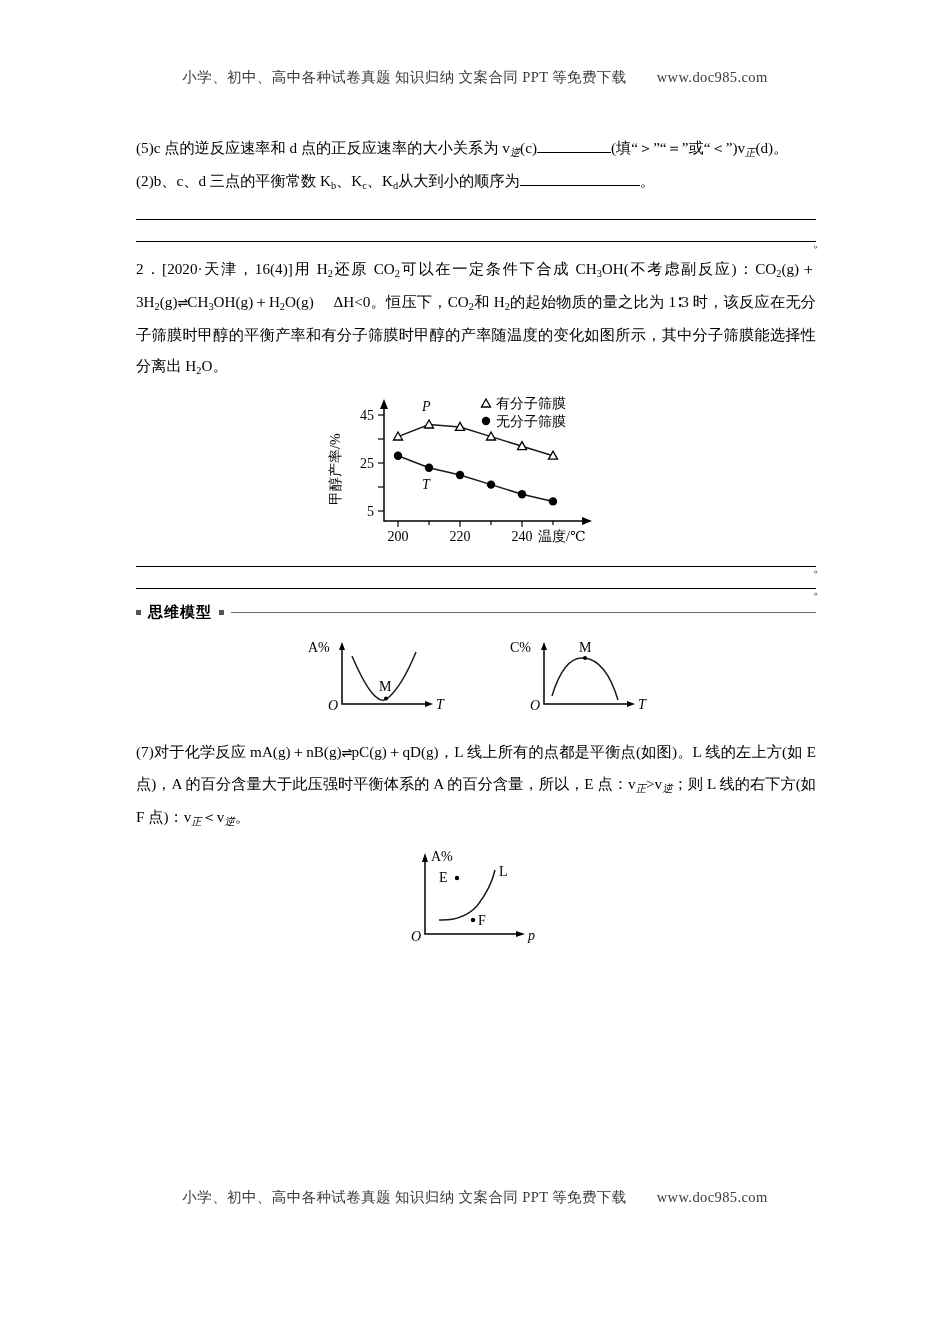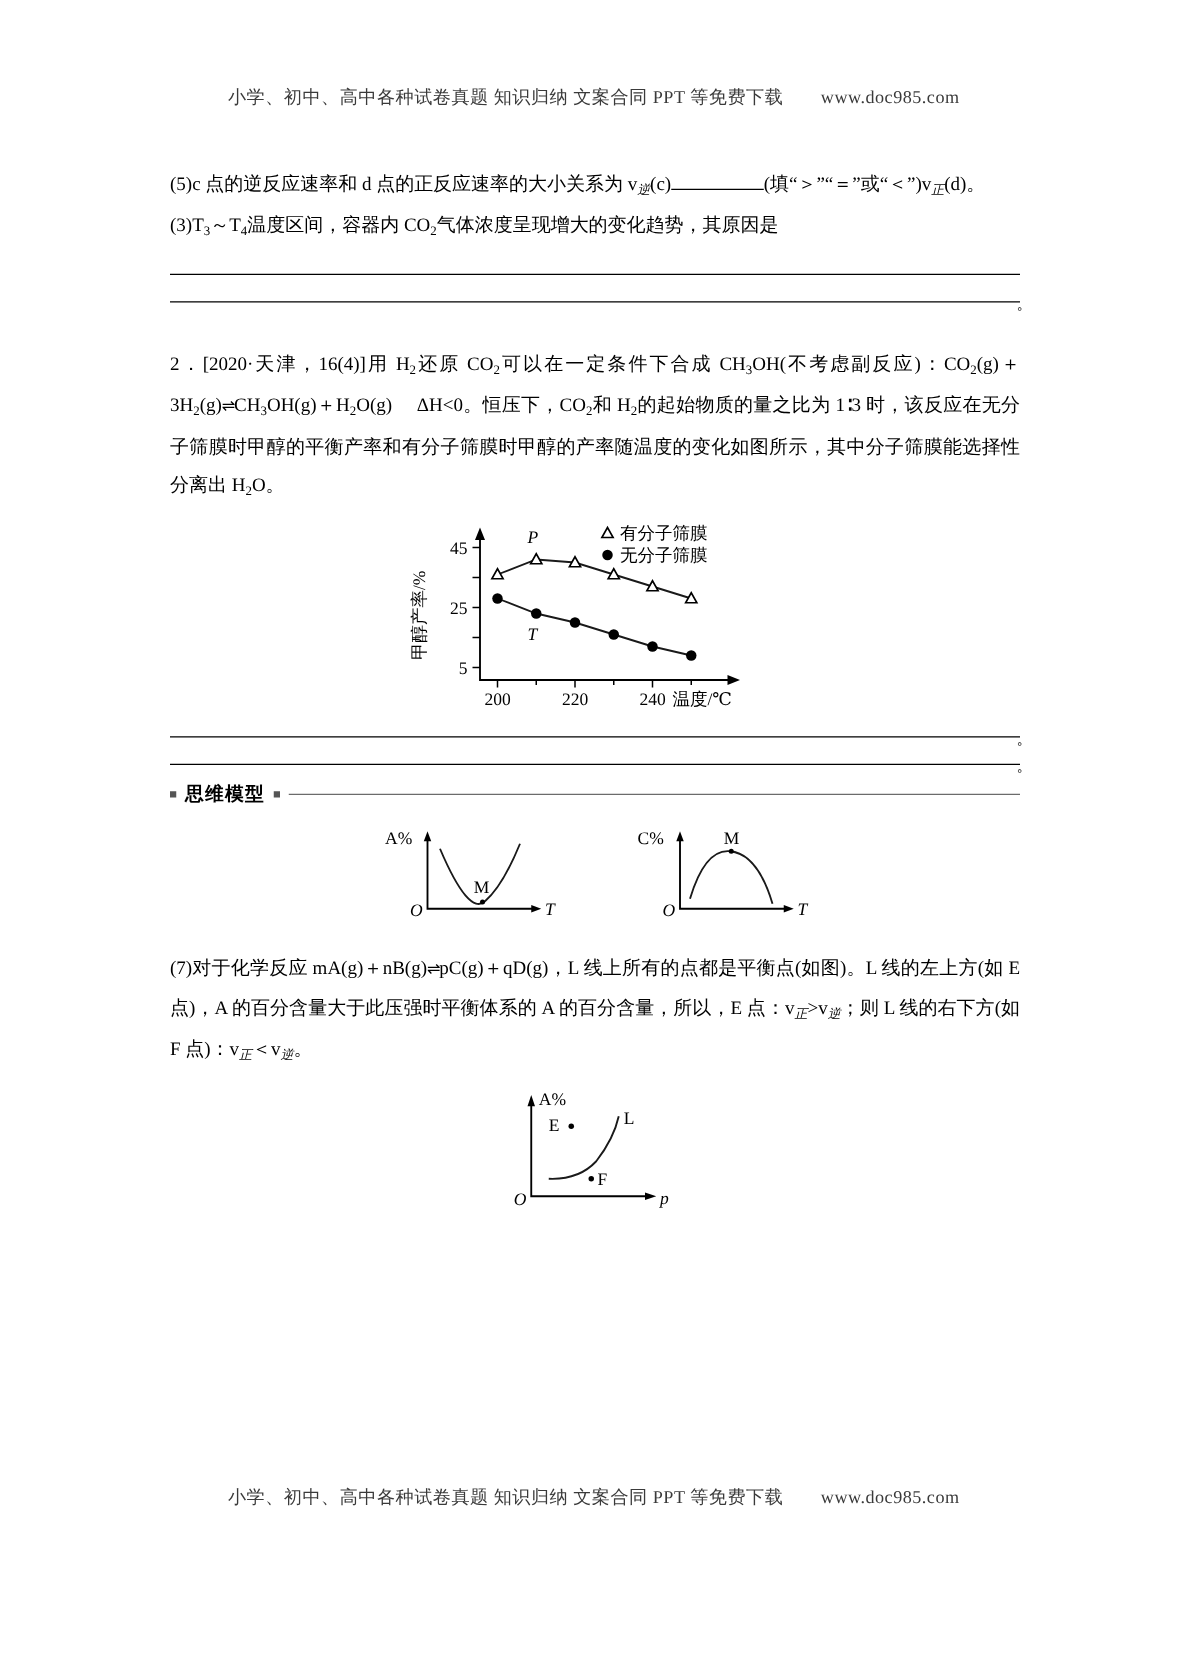--- a/index.html
+++ b/index.html
@@ -83,31 +83,31 @@
     <span>小学、初中、高中各种试卷真题  知识归纳  文案合同  PPT 等免费下载</span>
     <span class="wm-url">www.doc985.com</span>
   </div>
 
   <div class="content">
 
     <p class="para blk">
       <span>(5)c 点的逆反应速率和 d 点的正反应速率的大小关系为 v</span><sub class="it">逆</sub><span>(c)</span><span class="ul u-short"></span><span>(填“＞”“＝”或“＜”)v</span><sub class="it">正</sub><span>(d)。</span>
     </p>
 
-
-    <p class="para">
-      <span>(3)T</span><sub>3</sub><span>～T</span><sub>4</sub><span>温度区间，容器内 CO</span><sub>2</sub><span>气体浓度呈现增大的变化趋势，其原因是</span>
-    </p>
+    <p class="para blk">
+      <span>(2)b、c、d 三点的平衡常数 K</span><sub>b</sub><span>、K</span><sub>c</sub><span>、K</span><sub>d</sub><span>从大到小的顺序为</span><span class="ul u-mid"></span><span>。</span>
+    </p>
+
     <div class="fillrow-wrap">
       <span class="fillrow"></span>
       <span class="fillrow"></span>
       <span class="endmark">。</span>
     </div>
 
-    <p class="para" style="margin-top:34px;">
+    <p class="para" style="margin-top:11px;">
       <span>2．[2020·天津，16(4)]用 H</span><sub>2</sub><span>还原 CO</span><sub>2</sub><span>可以在一定条件下合成 CH</span><sub>3</sub><span>OH(不考虑副反应)：CO</span><sub>2</sub><span>(g)＋3H</span><sub>2</sub><span>(g)</span><span class="eqsym">⇌</span><span>CH</span><sub>3</sub><span>OH(g)＋H</span><sub>2</sub><span>O(g)　 ΔH&lt;0。恒压下，CO</span><sub>2</sub><span>和 H</span><sub>2</sub><span>的起始物质的量之比为 1∶3 时，该反应在无分子筛膜时甲醇的平衡产率和有分子筛膜时甲醇的产率随温度的变化如图所示，其中分子筛膜能选择性分离出 H</span><sub>2</sub><span>O。</span>
     </p>
 
     <div class="fig-wrap" style="margin-top:10px;">
       <svg width="300" height="152" viewBox="0 0 300 152">
 
         <text class="lbl" transform="translate(14,112) rotate(-90)">甲醇产率/%</text>
 
         <path class="axis" d="M58 14 L58 128 L258 128"></path>
 

